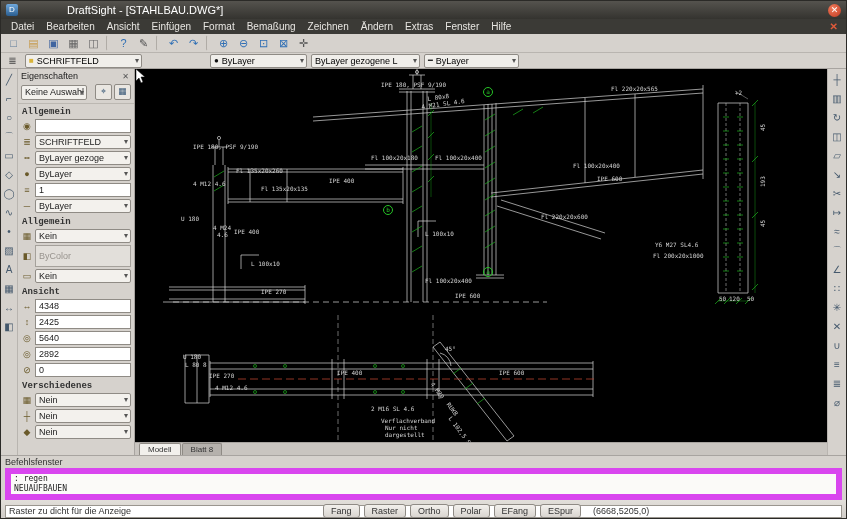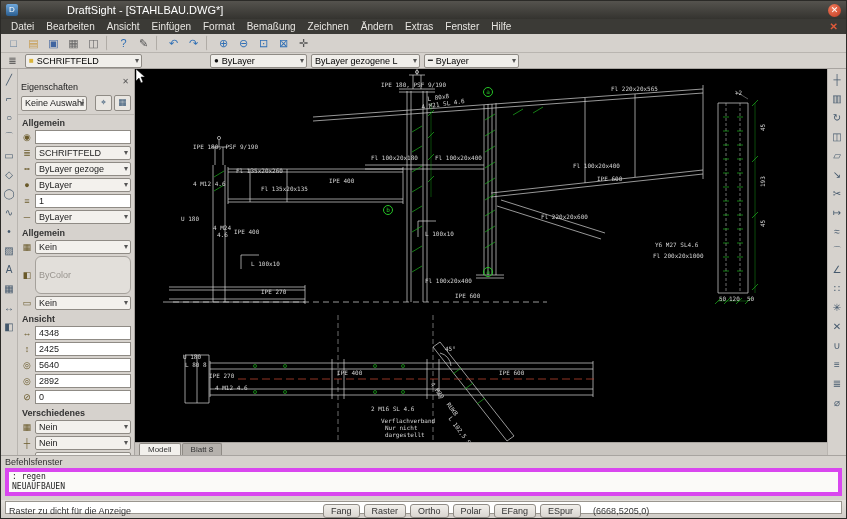--- a/index.html
+++ b/index.html
@@ -25,47 +25,47 @@
   .swatch{display:inline-block;font-size:8px;}
   
   .mainrow{height:386px;display:flex;}
   .lstrip,.rstrip{background:#d6d2cd;display:flex;flex-direction:column;align-items:center;padding-top:3px;gap:3px;}
   .lstrip{width:16px;border-right:1px solid #b9b5b0;}
   .rstrip{width:18px;border-left:1px solid #b9b5b0;}
   .v-btn{width:14px;height:14px;font-size:10px;line-height:14px;text-align:center;color:#44586c;border:1px solid transparent;border-radius:2px;}
   
   .props{width:116px;background:#d6d2cd;border-right:1px solid #a8a4a0;font-size:9px;color:#222;overflow:hidden;}
   .phead{display:flex;align-items:center;padding:2px 3px;font-size:9px;}
-  .phead .t{flex:1;margin-top:11px;}
+  .phead .t{flex:1;}
   .pclose{color:#555;font-size:8px;padding:0 2px;}
   .selrow{display:flex;align-items:center;gap:8px;padding:1px 3px 3px 3px;border-bottom:1px solid #bcb8b2;}
   .combo{height:13px;line-height:13px;background:#f3f1ed;border:1px solid #8f8b85;border-radius:2px;padding:0 11px 0 3px;position:relative;white-space:nowrap;overflow:hidden;flex:1;}
   .combo::after{content:"▾";position:absolute;right:2px;top:0;font-size:8px;color:#555;}
   .mini-btn{width:15px;height:14px;border:1px solid #8f8b85;border-radius:2px;background:#e9e6e1;font-size:9px;line-height:13px;text-align:center;color:#3a5a78;}
-  .sect{font-weight:bold;padding:3px 4px 1px 4px;color:#333;}
+  .sect{font-weight:bold;padding:3px 4px 1px 4px;color:#333;font-family:Liberation Mono, monospace;}
   .prow{display:flex;align-items:center;gap:2px;padding:1px 3px;}
   .picon{width:12px;text-align:center;font-size:9px;color:#6a5a2a;}
   .pctl{flex:1;height:12px;line-height:12px;font-size:9px;white-space:nowrap;overflow:hidden;}
   .pctl.combo{padding:0 10px 0 3px;}
   .pctl.field{background:#fff;border:1px solid #8f8b85;padding:0 3px;}
-  .pctl.combo-dis{background:#e2dfda;border:1px solid #a5a19b;color:#98948e;border-radius:6px;padding:12px 3px;}
+  .pctl.combo-dis{background:#e2dfda;border:1px solid #a5a19b;color:#98948e;border-radius:0;padding:4px 3px;}
   
   .canvascol{flex:1;display:flex;flex-direction:column;min-width:0;}
   .canvas{flex:1;position:relative;background:#000;overflow:hidden;}
   .canvas svg{position:absolute;left:0;top:0;}
   .clabel{position:absolute;color:#d4d4d4;font-size:6px;line-height:7px;white-space:nowrap;transform-origin:0 0;font-family:"DejaVu Sans Mono",monospace;}
   .clabel.circ{color:#27c427;border:1px solid #27c427;border-radius:50%;width:8px;height:8px;text-align:center;line-height:8px;}
   .cursor{position:absolute;left:513px;top:283px;}
   .tabsrow{height:12px;background:#c9c5c0;border-top:1px solid #a8a4a0;display:flex;align-items:flex-end;padding-left:4px;gap:1px;font-size:8px;}
   .tab{padding:0 8px;height:11px;line-height:11px;background:#b5b1ac;border:1px solid #8f8b85;border-bottom:none;border-radius:2px 2px 0 0;color:#333;}
   .tab.active{background:#f2f0ec;}
   
   .cmd{height:45px;border-top:1px solid #a8a4a0;background:#d6d2cd;padding:1px 4px;box-sizing:border-box;}
   .cmdtitle{font-size:9px;color:#333;padding:0 0 1px 0;}
-  .cmdhist{background:#fbfaf8;border:4px solid #d946ef;height:20px;font-family:"DejaVu Sans Mono",monospace;font-size:8px;color:#222;padding:0 3px;overflow:hidden;}
+  .cmdhist{background:#fbfaf8;border:6px solid #d946ef;height:20px;font-family:"DejaVu Sans Mono",monospace;font-size:8px;color:#222;padding:0 3px;overflow:hidden;}
   .cmdline{height:10px;line-height:10px;white-space:nowrap;}
   .cmdinput{width:100%;box-sizing:border-box;height:13px;margin-top:1px;border:1px solid #9a968f;background:#fff;font-family:"DejaVu Sans Mono",monospace;font-size:9px;padding:0 3px;outline:none;}
   
   .status{height:22px;display:flex;align-items:center;font-size:9px;color:#333;padding:0 8px;gap:4px;background:linear-gradient(#e2dfda,#cdc9c4);}
   .statmsg{width:310px;white-space:nowrap;overflow:hidden;}
   .sbtn{padding:1px 7px;border:1px solid #8f8b85;border-radius:3px;background:linear-gradient(#f2f0ec,#d9d5d0);font-size:9px;color:#333;}
   .coords{margin-left:8px;white-space:nowrap;}
 </style>
 </head>
 <body>

